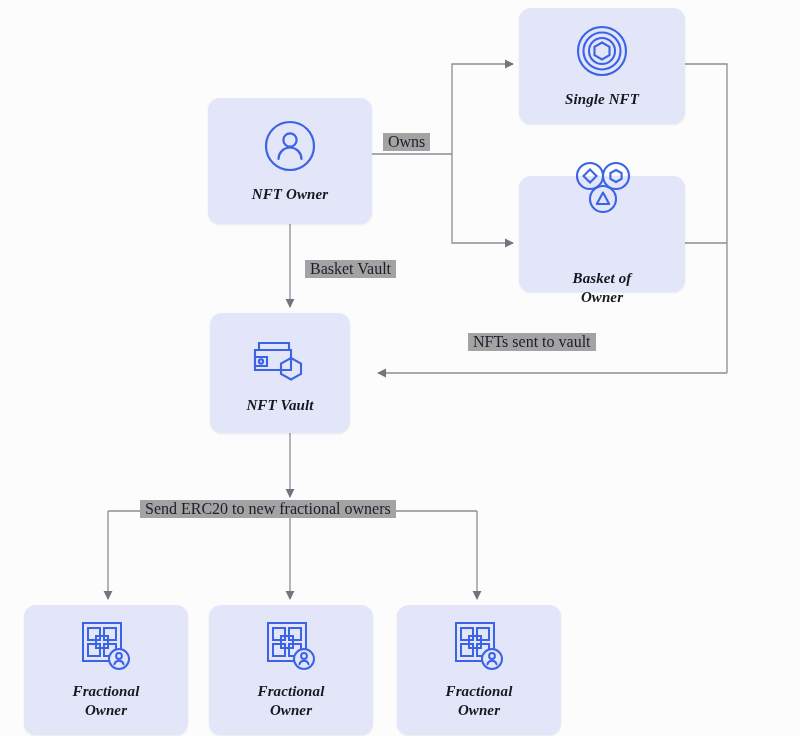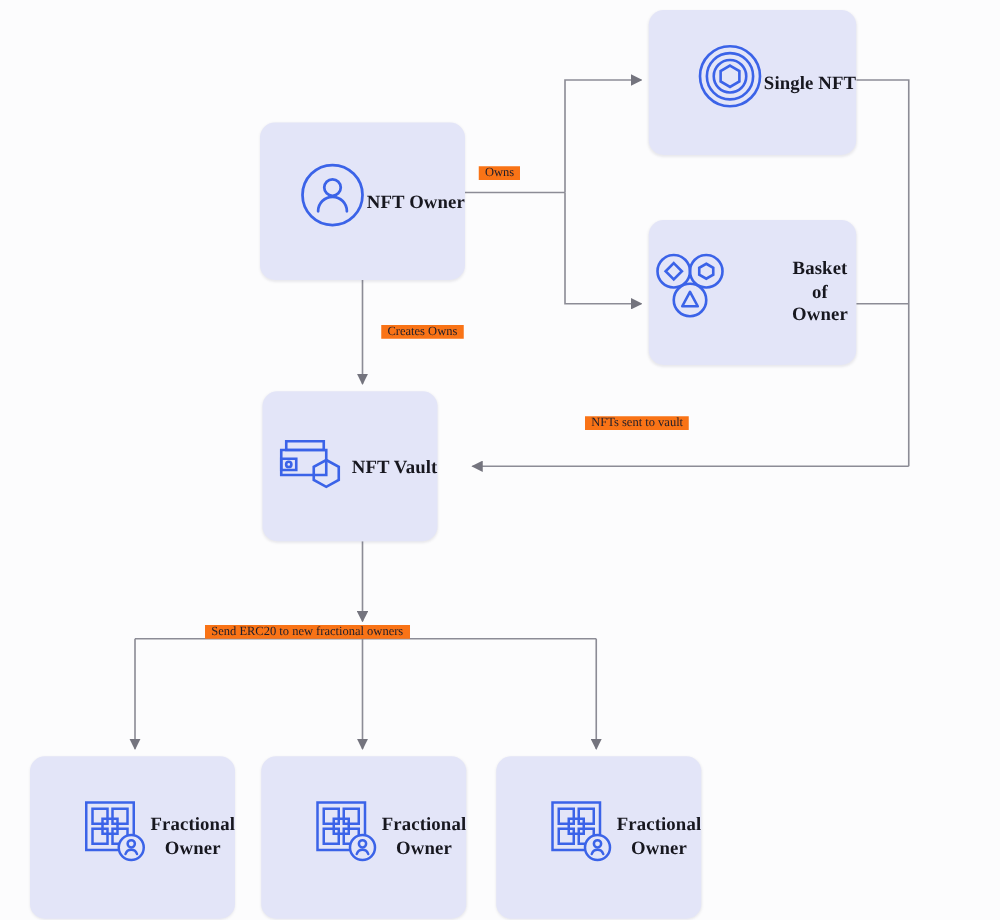--- a/index.html
+++ b/index.html
@@ -21,44 +21,45 @@
     top: 0;
     width: 800px;
     height: 736px;
     pointer-events: none;
   }
   .node {
     position: absolute;
     background: #e3e5f8;
     border-radius: 12px;
     display: flex;
-    flex-direction: row;
+    flex-direction: column;
     align-items: center;
-    justify-content: flex-end;
+    justify-content: center;
     box-sizing: border-box;
     box-shadow: 0 1px 2px rgba(60,60,90,0.10);
+    font-style: italic;
   }
   .node-icon {
     display: block;
     margin-bottom: 10px;
     line-height: 0;
   }
   .node-label {
     font-weight: bold;
     font-size: 15px;
     color: #17171f;
     text-align: center;
     line-height: 1.25;
     letter-spacing: 0.1px;
   }
   .edge-label {
     position: absolute;
-    font-size: 10px;
+    font-size: 16px;
     color: #1d1d2b;
-    background: #f97316;
+    background: #a3a3a3;
     padding: 0 5px;
     white-space: nowrap;
     line-height: 1.1;
   }
 
   
   #node-nft-owner   { left: 208px; top: 98px;  width: 164px; height: 126px; }
   #node-single-nft  { left: 519px; top: 8px;   width: 166px; height: 116px; }
   #node-basket-nfts { left: 519px; top: 176px; width: 166px; height: 116px; gap: 44px; }
   #node-nft-vault   { left: 210px; top: 313px; width: 140px; height: 120px; }
@@ -67,21 +68,21 @@
   #node-frac-3      { left: 397px; top: 605px; width: 164px; height: 130px; }
 
   #node-nft-vault .node-label,
   #node-nft-owner .node-label,
   #node-single-nft .node-label { margin-top: 2px; }
 
   
   #label-owns          { left: 383px; top: 133px; }
   #label-creates-vault { left: 305px; top: 260px; }
   #label-nfts-sent     { left: 468px; top: 333px; }
-  #label-send-erc20    { left: 164px; top: 500px; }
+  #label-send-erc20    { left: 140px; top: 500px; }
 </style>
 </head>
 <body>
 
 <div id="canvas">
 
   <svg id="edges" viewBox="0 0 800 736" width="800" height="736">
     <defs>
       <marker id="arrow" viewBox="0 0 10 10" refX="9" refY="5" markerWidth="7" markerHeight="7" orient="auto-start-reverse">
         <path d="M 0 0 L 10 5 L 0 10 z" fill="#74747e"></path>
@@ -216,19 +217,19 @@
       </svg>
     </span>
     <span class="node-label">
       <span>Fractional</span><br>
       <span>Owner</span>
     </span>
   </div>
 
   <span class="edge-label" id="label-owns">Owns</span>
 
-  <span class="edge-label" id="label-creates-vault">Creates Owns</span>
+  <span class="edge-label" id="label-creates-vault">Basket Vault</span>
 
   <span class="edge-label" id="label-nfts-sent">NFTs sent to vault</span>
 
   <span class="edge-label" id="label-send-erc20">Send ERC20 to new fractional owners</span>
 
 </div>
 
 </body></html>

